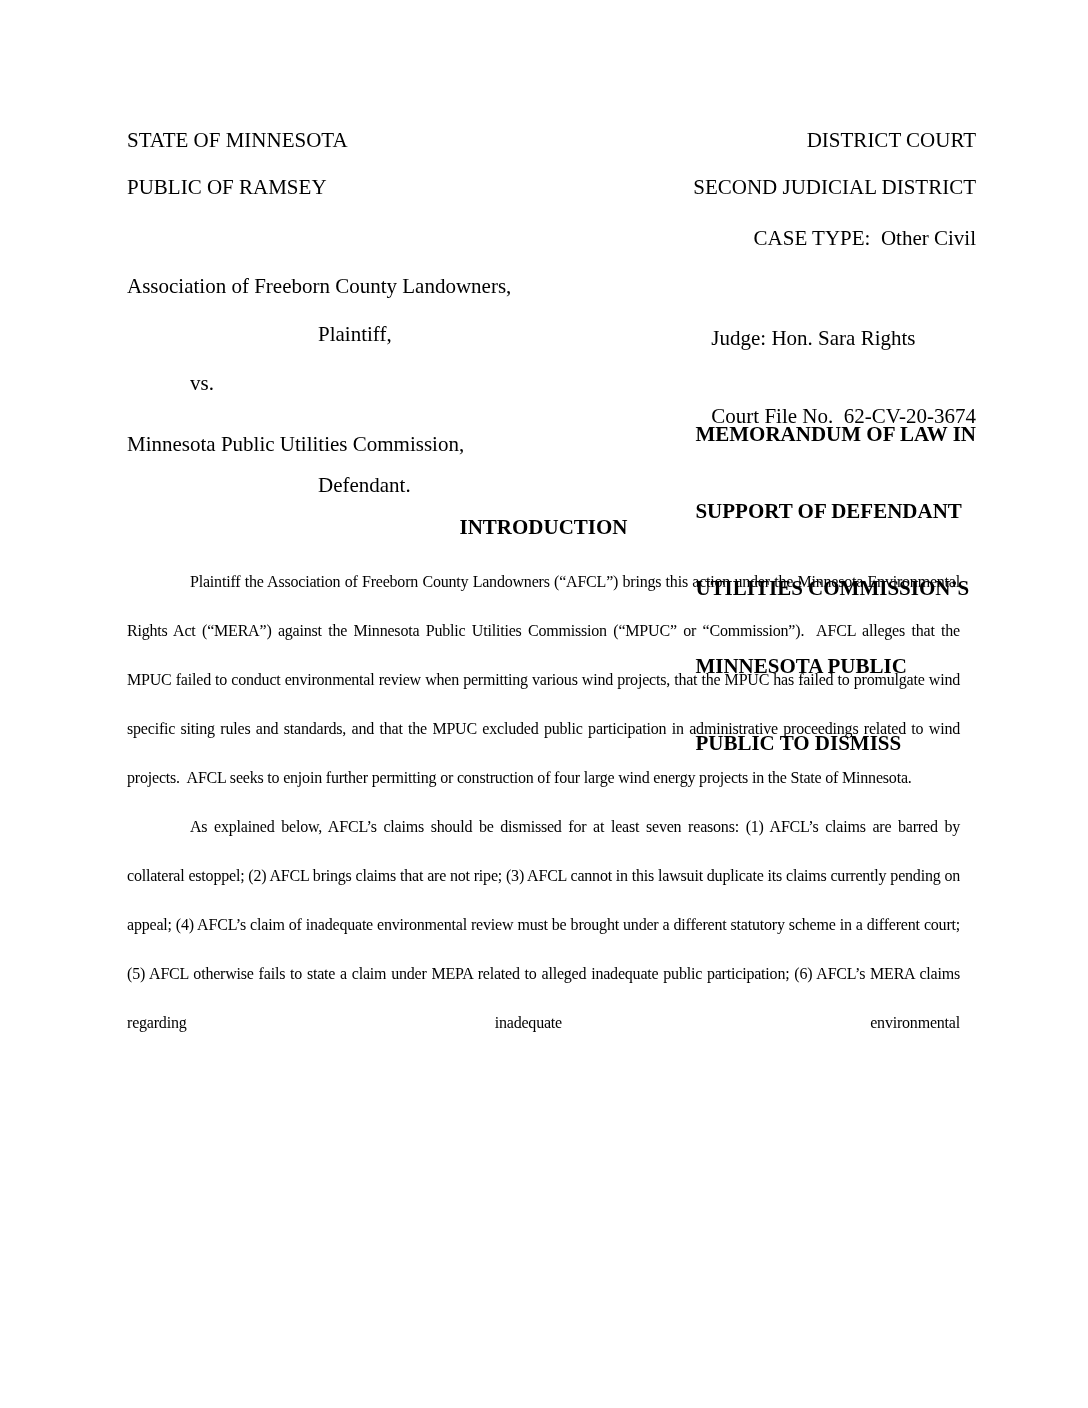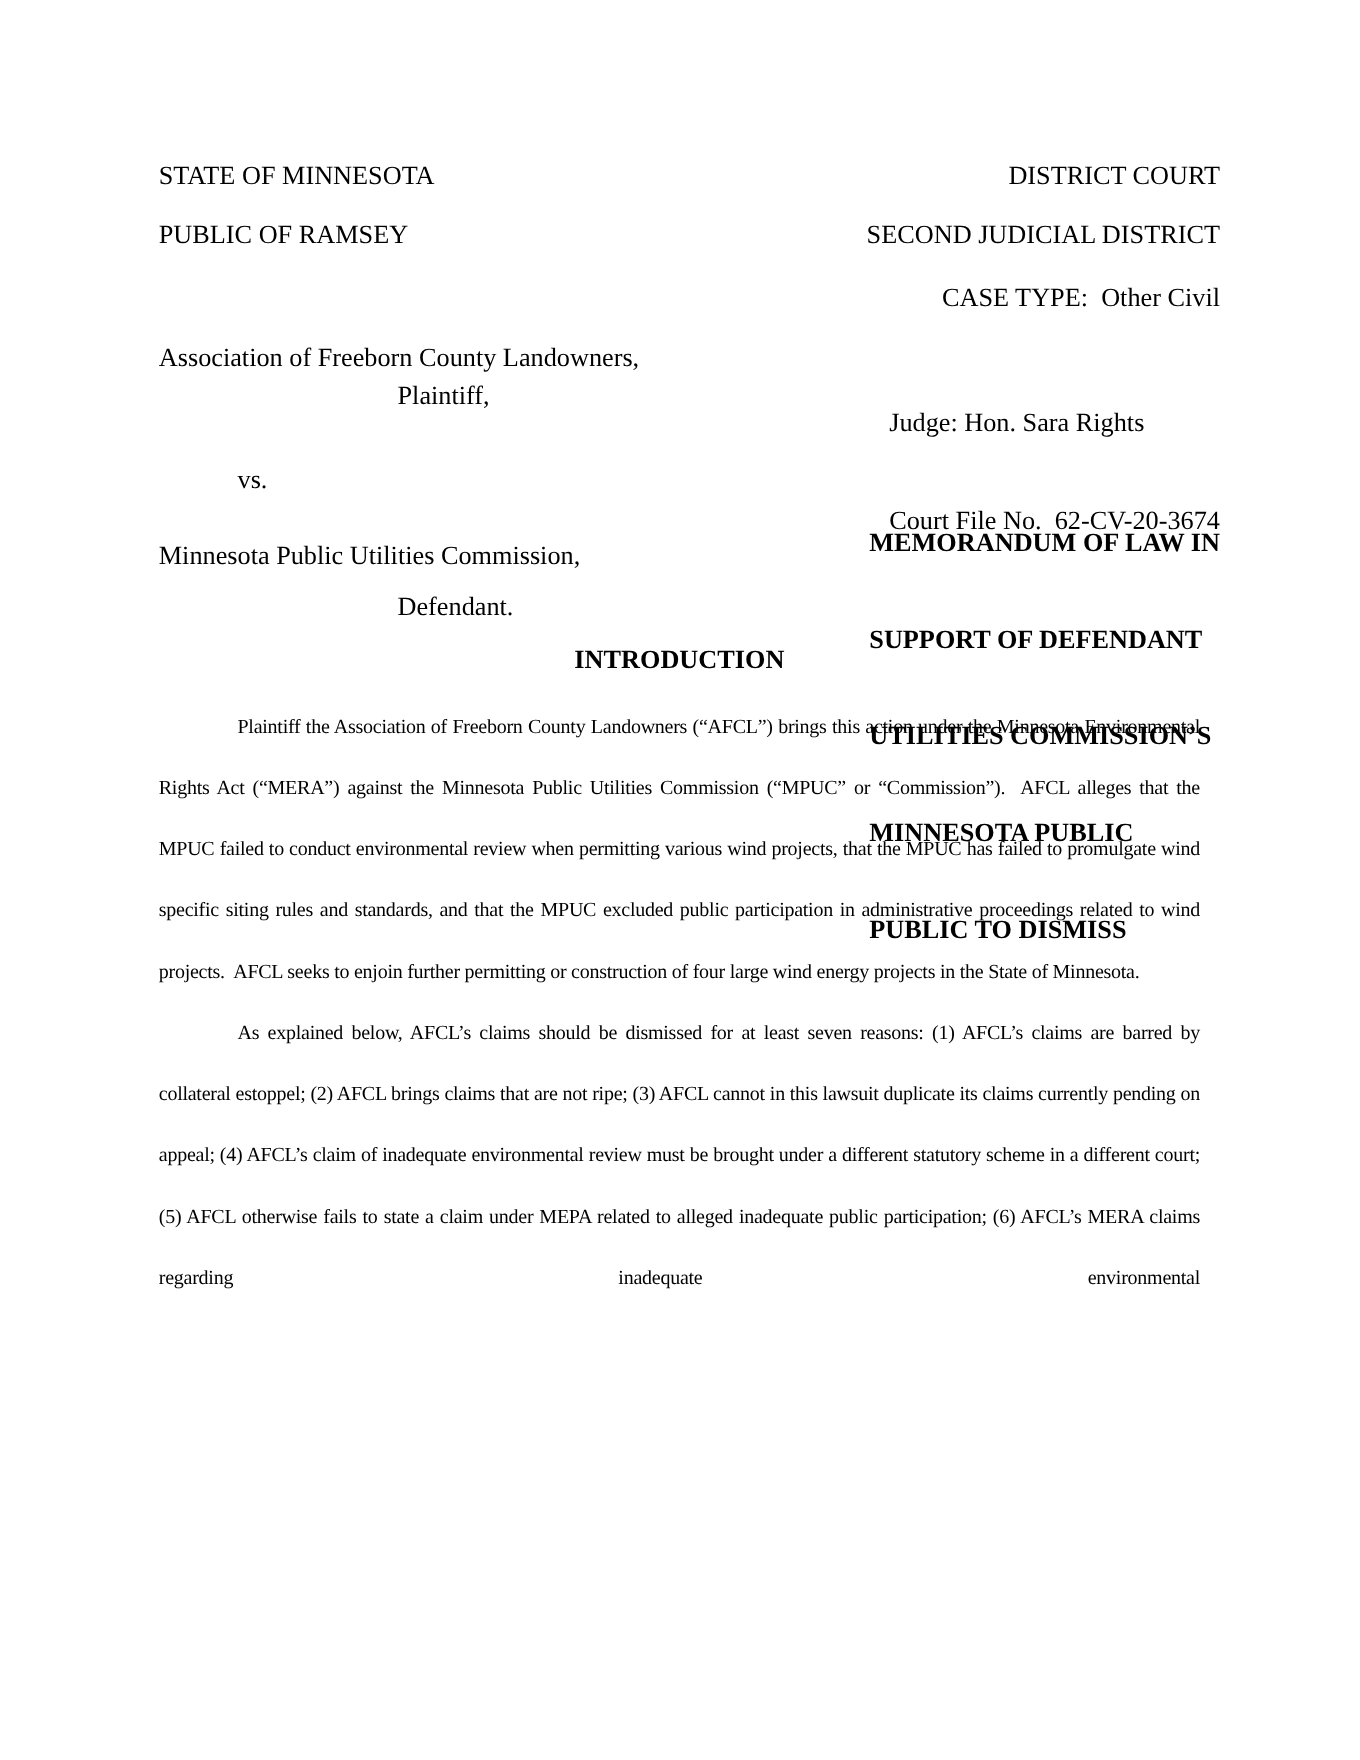--- a/index.html
+++ b/index.html
@@ -72,21 +72,21 @@
 
   <div class="cap-line" style="left:127px; top:127px;">STATE OF MINNESOTA</div>
   <div class="right-col" style="top:127px;">DISTRICT COURT</div>
 
   <div class="cap-line" style="left:127px; top:174px;">PUBLIC OF RAMSEY</div>
   <div class="right-col" style="top:174px;">SECOND JUDICIAL DISTRICT</div>
 
   <div class="right-col" style="top:225px;">CASE TYPE:  Other Civil</div>
 
   <div class="cap-line" style="left:127px; top:273px;">Association of Freeborn County Landowners,</div>
-  <div class="cap-line" style="left:318px; top:303px;">Plaintiff,</div>
+  <div class="cap-line" style="left:318px; top:321px;">Plaintiff,</div>
   <div class="cap-line" style="left:190px; top:370px;">vs.</div>
   <div class="cap-line" style="left:127px; top:431px;">Minnesota Public Utilities Commission,</div>
   <div class="cap-line" style="left:318px; top:472px;">Defendant.</div>
 
   <div class="right-col" style="top:273px;">
     <div>Judge: Hon. Sara Rights</div>
     <div>Court File No.  62-CV-20-3674</div>
   </div>
 
   <div class="right-col bold memo-title" style="top:370px;">

